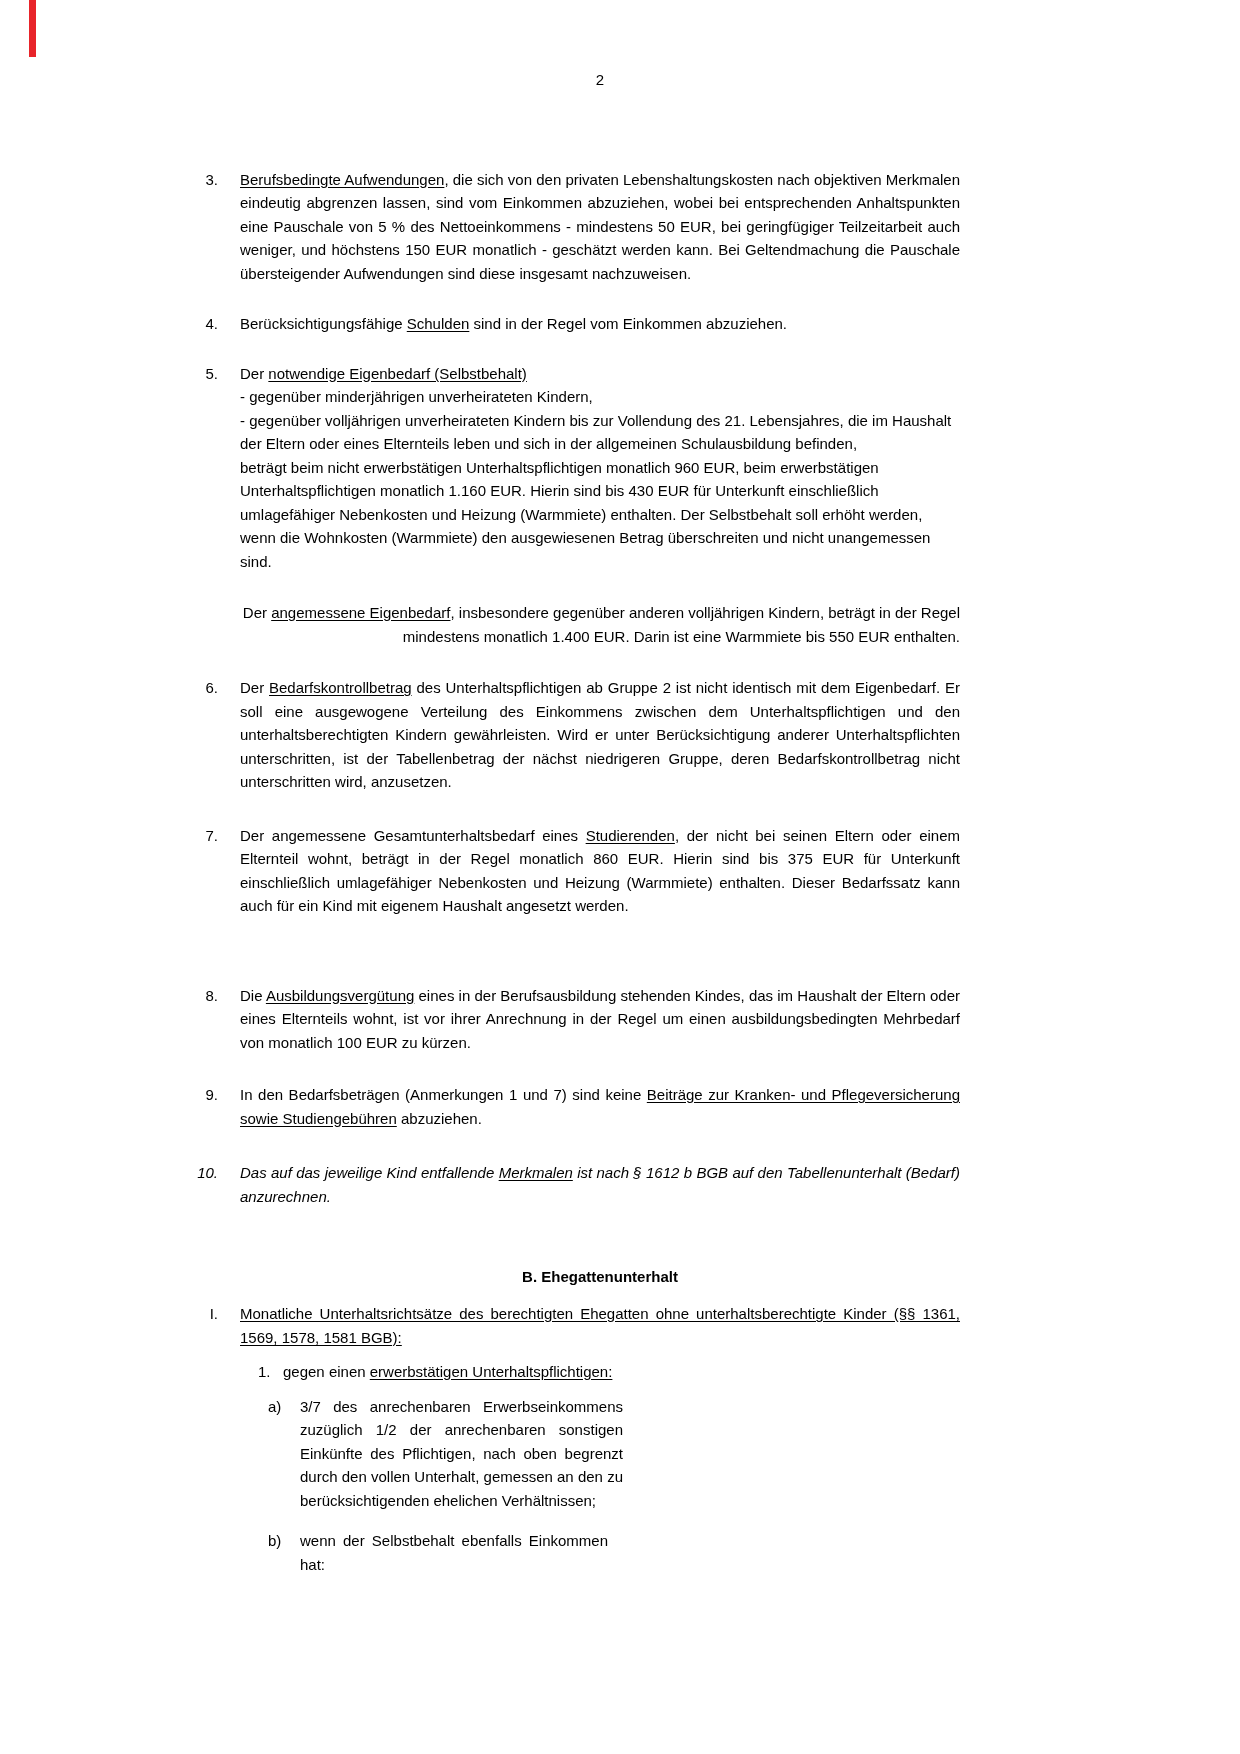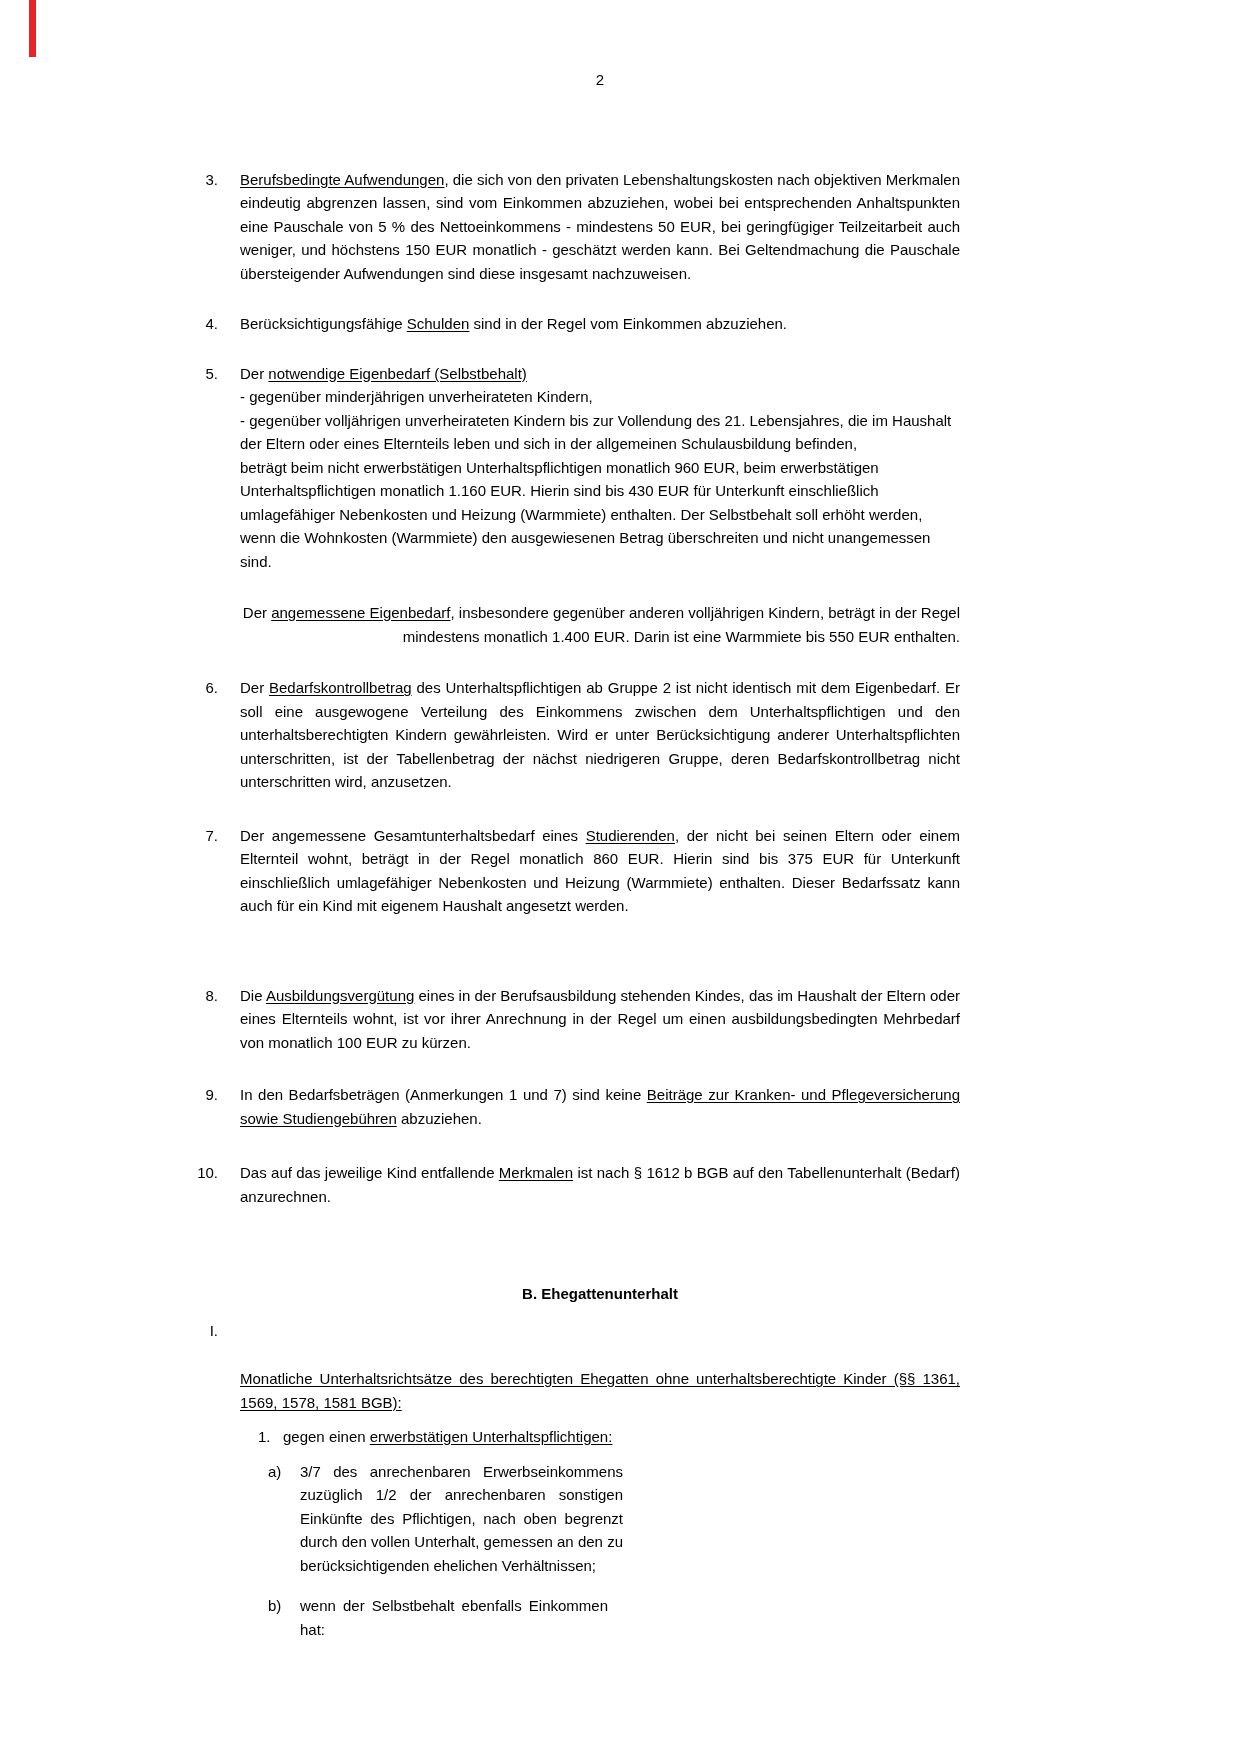--- a/index.html
+++ b/index.html
@@ -36,21 +36,21 @@
   .item > .body { margin-left: 22px; width: 720px; }
   .sub-par { margin-top: 28px; text-align: right; }
   .section-heading {
     font-weight: bold;
     font-size: 15px;
     width: 720px;
     margin: 0 0 13px 60px;
     text-align: center;
     line-height: 24px;
   }
-  .roman-title { margin-bottom: 11px; margin-top: 48px; }
+  .roman-title { margin-bottom: 11px; }
   .sub-item { display: flex; margin-left: 18px; margin-bottom: 11px; }
   .sub-item > .marker { width: 25px; flex: none; }
   .sub-item > .body { width: 677px; }
   .case-row { display: flex; margin-left: 28px; margin-bottom: 17px; }
   .case-marker { width: 32px; flex: none; }
   .case-condition { width: 308px; flex: none; text-align: justify; }
   .case-rule { width: 323px; flex: none; text-align: justify; }
 </style>
 </head>
 <body>
@@ -99,21 +99,21 @@
           <div class="body">
             <p class="just"><span>Die </span><span class="u">Ausbildungsvergütung</span><span> eines in der Berufsausbildung stehenden Kindes, das im Haushalt der Eltern oder eines Elternteils wohnt, ist vor ihrer Anrechnung in der Regel um einen ausbildungsbedingten Mehrbedarf von monatlich 100 EUR zu kürzen.</span></p>
           </div>
         </div>
         <div class="item" style="margin-bottom: 31px;">
           <div class="marker">9.</div>
           <div class="body">
             <p class="just"><span>In den Bedarfsbeträgen (Anmerkungen 1 und 7) sind keine </span><span class="u">Beiträge zur Kranken- und Pflegeversicherung sowie Studiengebühren</span><span> abzuziehen.</span></p>
           </div>
         </div>
-        <div class="item" style="margin-bottom: 74px;">
+        <div class="item" style="margin-bottom: 57px; font-style: italic;">
           <div class="marker">10.</div>
           <div class="body">
             <p class="just"><span>Das auf das jeweilige Kind entfallende </span><span class="u">Merkmalen</span><span> ist nach § 1612 b BGB auf den Tabellenunterhalt (Bedarf) anzurechnen.</span></p>
           </div>
         </div>
       </div>
     <div class="section-heading">B. Ehegattenunterhalt</div>
     <div id="section-b-body">
         <div class="item">
           <div class="marker">I.</div>

